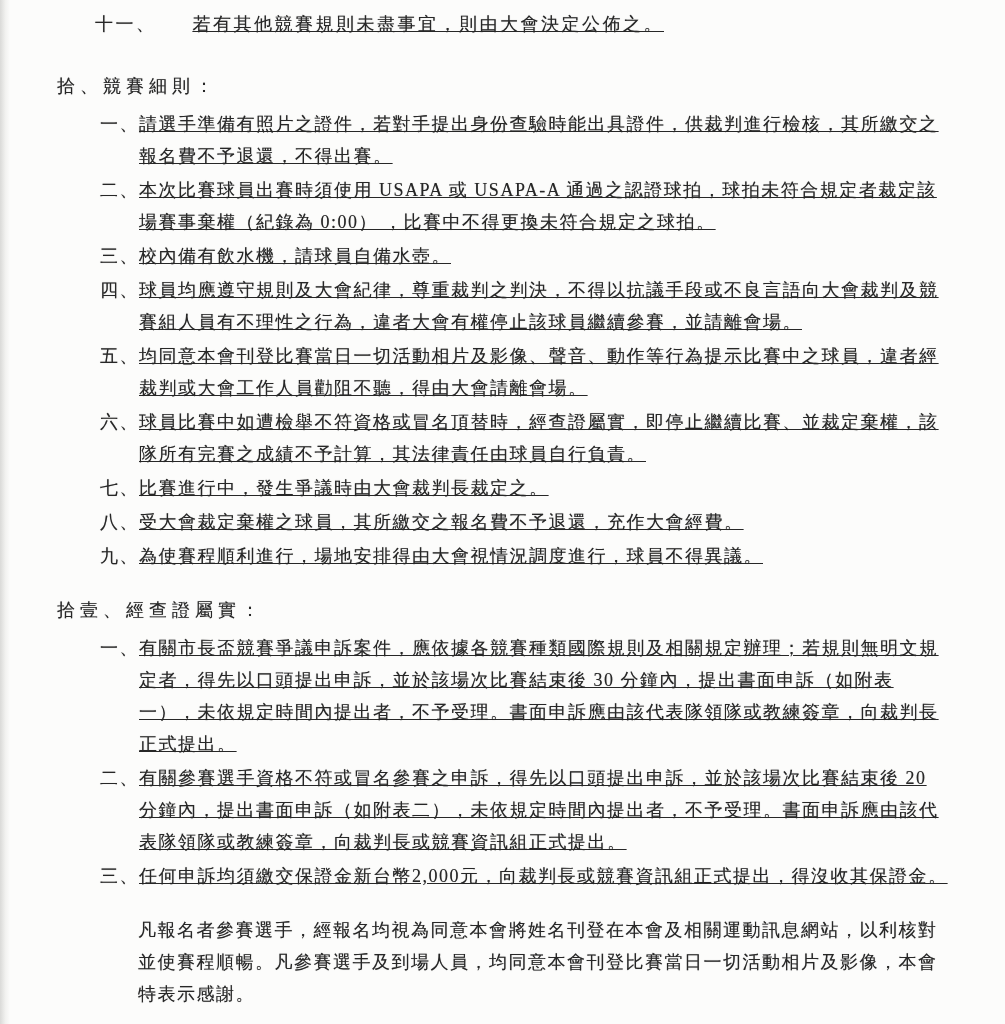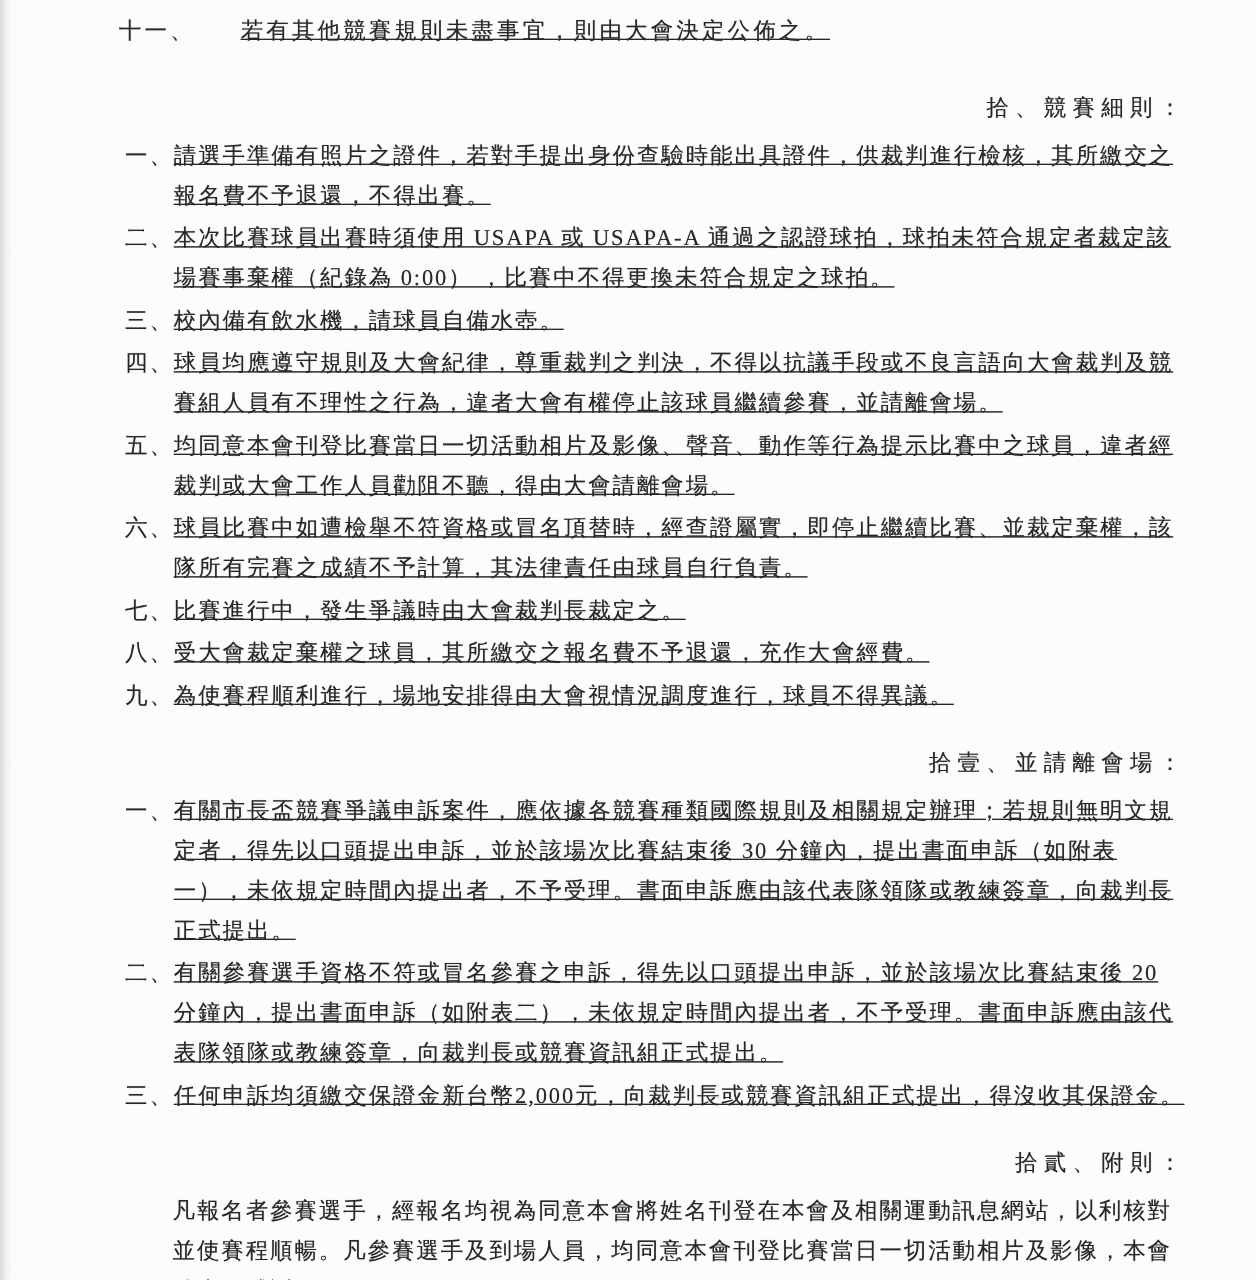--- a/index.html
+++ b/index.html
@@ -31,21 +31,20 @@
     letter-spacing: 2.5px;
     gap: 36px;
   }
   .num { flex: 0 0 auto; white-space: nowrap; }
   .txt { flex: 1 1 auto; text-decoration: underline; }
   .section { margin: 30px 55px 0 57px; }
   .section + .section { margin-top: 22px; }
   .section-title {
     letter-spacing: 5px;
     margin-bottom: 6px;
-    text-align: right;
   }
   .items { margin-left: 43px; }
   .item { display: flex; margin-bottom: 2px; }
   .closing { margin-left: 81px; }
 </style>
 </head>
 <body>
 
 <div class="scan-edge"></div>
 
@@ -92,35 +91,34 @@
         <span class="txt">受大會裁定棄權之球員，其所繳交之報名費不予退還，充作大會經費。</span>
       </div>
       <div class="item">
         <span class="num">九、</span>
         <span class="txt">為使賽程順利進行，場地安排得由大會視情況調度進行，球員不得異議。</span>
       </div>
     </div>
   </div>
 
   <div class="section">
-    <div class="section-title">拾壹、並請離會場：</div>
+    <div class="section-title">拾壹、經查證屬實：</div>
     <div class="items">
       <div class="item">
         <span class="num">一、</span>
         <span class="txt">有關市長盃競賽爭議申訴案件，應依據各競賽種類國際規則及相關規定辦理；若規則無明文規定者，得先以口頭提出申訴，並於該場次比賽結束後 30 分鐘內，提出書面申訴（如附表一），未依規定時間內提出者，不予受理。書面申訴應由該代表隊領隊或教練簽章，向裁判長正式提出。</span>
       </div>
       <div class="item">
         <span class="num">二、</span>
         <span class="txt">有關參賽選手資格不符或冒名參賽之申訴，得先以口頭提出申訴，並於該場次比賽結束後 20 分鐘內，提出書面申訴（如附表二），未依規定時間內提出者，不予受理。書面申訴應由該代表隊領隊或教練簽章，向裁判長或競賽資訊組正式提出。</span>
       </div>
       <div class="item">
         <span class="num">三、</span>
         <span class="txt">任何申訴均須繳交保證金新台幣2,000元，向裁判長或競賽資訊組正式提出，得沒收其保證金。</span>
       </div>
     </div>
   </div>
 
   <div class="section">
-    <div class="section-title">拾貳、附則：</div>
     <div class="closing">凡報名者參賽選手，經報名均視為同意本會將姓名刊登在本會及相關運動訊息網站，以利核對並使賽程順暢。凡參賽選手及到場人員，均同意本會刊登比賽當日一切活動相片及影像，本會特表示感謝。</div>
   </div>
 
 </div>
 
 </body></html>

